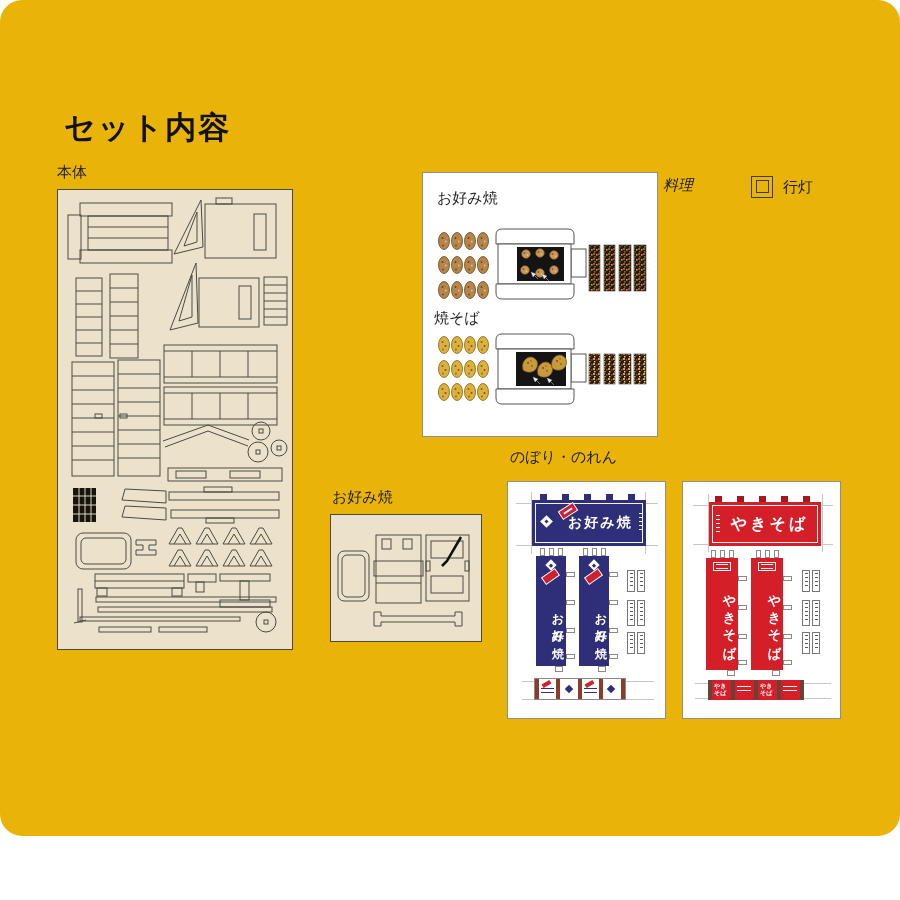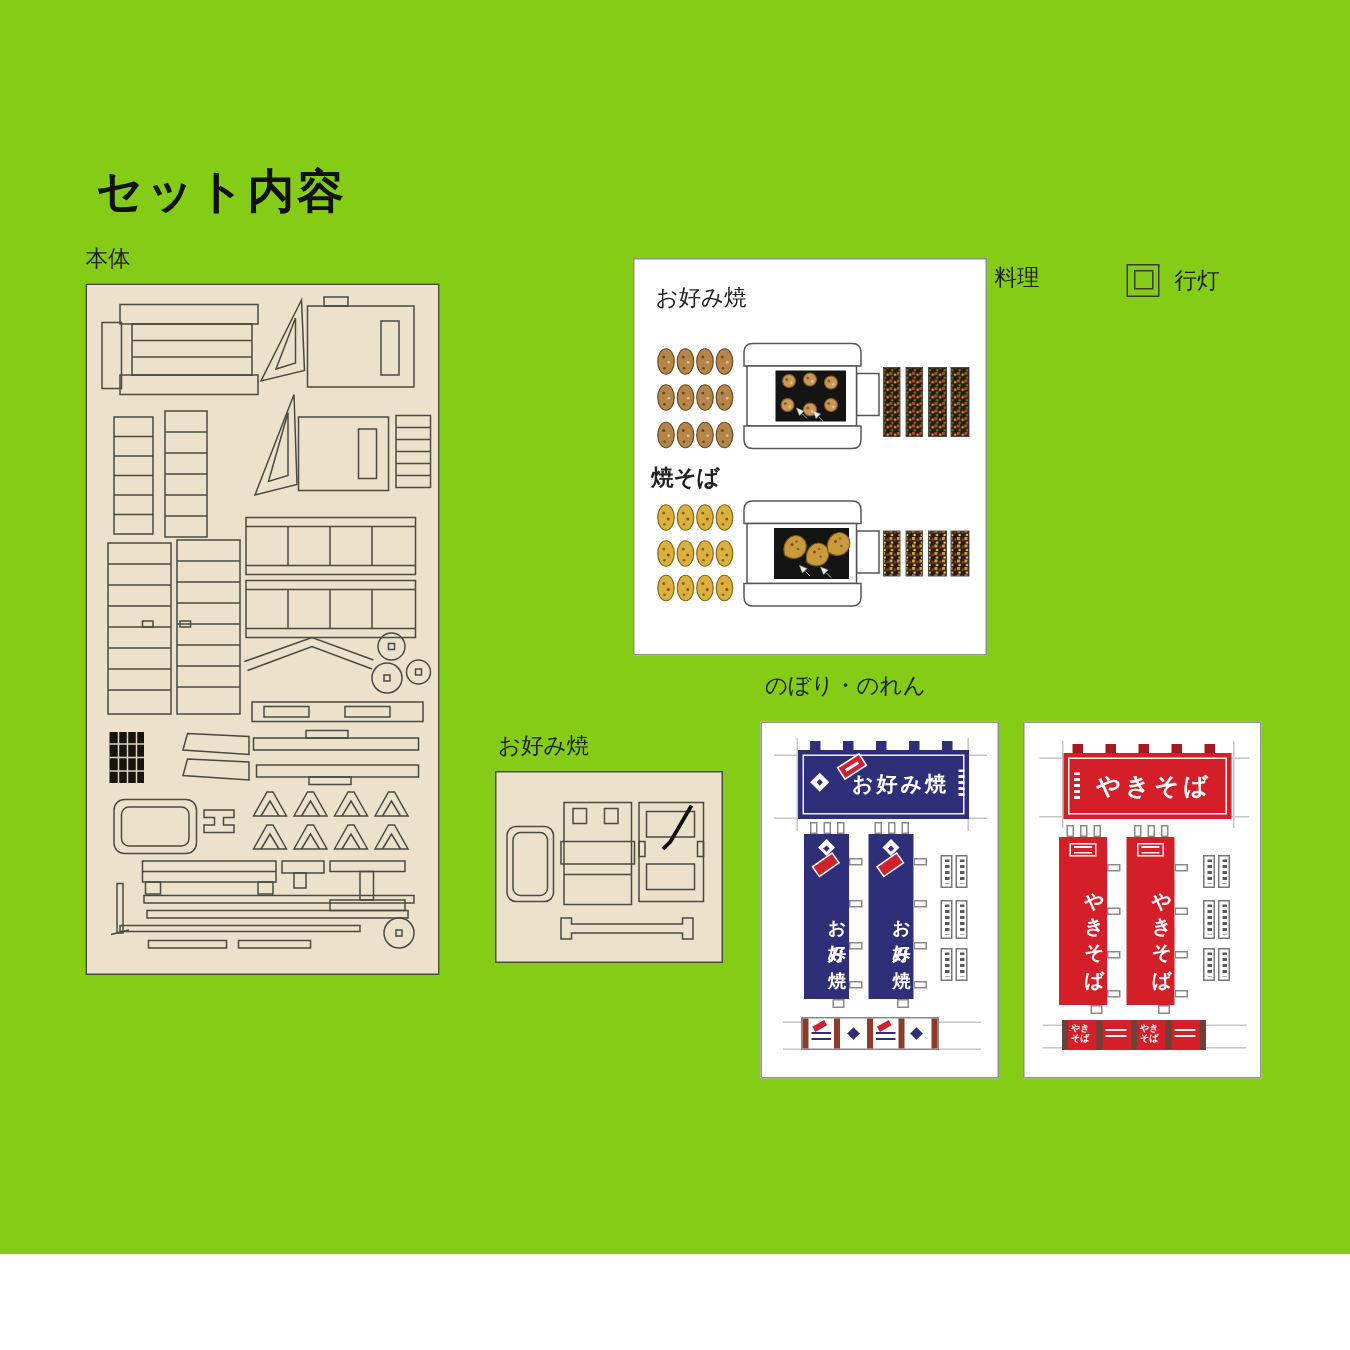--- a/index.html
+++ b/index.html
@@ -1,17 +1,17 @@
 <!DOCTYPE html>
 <html><head>
 <meta charset="utf-8">
 <style>
   html,body{margin:0;padding:0;background:#fff;}
-  #canvas{position:relative;width:900px;height:836px;background:#84cc16;overflow:hidden;
-          font-family:"Liberation Sans","DejaVu Sans",sans-serif;color:#1d1d1d;}
+  #canvas{position:relative;width:900px;height:836px;background:#eab308;overflow:hidden;
+          font-family:"Liberation Sans","DejaVu Sans",sans-serif;color:#1d1d1d;border-radius:22px;}
   .abs{position:absolute;box-sizing:border-box;}
   .title{font-size:31px;font-weight:bold;letter-spacing:2px;color:#111;}
   .lbl{font-size:15px;color:#222;}
   .sheet-beige{background:#ece2cb;border:1px solid #4a4a42;}
   .panel-white{background:#ffffff;border:1px solid #8f8f8f;}
   .navy{background:#2e2f78;}
   .red-bg{background:#d41f28;}
   .inner-white{position:absolute;inset:3px;border:1px solid rgba(255,255,255,.95);}
   .vtext{writing-mode:vertical-rl;text-orientation:upright;font-weight:bold;color:#fff;}
   .tab-w{background:#fff;border:1px solid #8a8a8a;}
@@ -270,23 +270,23 @@
         <use href="#ymound" transform="translate(136,189)"></use>
       <use href="#spat" transform="translate(110,204)"></use>
         <use href="#spat" transform="translate(124,205)"></use>
 
       <rect x="166" y="181" width="11" height="30" fill="url(#tex2)" stroke="#444" stroke-width="0.6"></rect>
       <rect x="181" y="181" width="11" height="30" fill="url(#tex2)" stroke="#444" stroke-width="0.6"></rect>
       <rect x="196" y="181" width="12" height="30" fill="url(#tex2)" stroke="#444" stroke-width="0.6"></rect>
       <rect x="211" y="181" width="12" height="30" fill="url(#tex2)" stroke="#444" stroke-width="0.6"></rect>
     </svg>
     <div class="abs lbl" style="left:14px;top:16px;">お好み焼</div>
-    <div class="abs lbl" style="left:11px;top:136px;font-weight:bold;">焼そば</div>
-  </div>
-  <div class="abs lbl" style="left:663px;top:176px;">料理</div>
+    <div class="abs lbl" style="left:11px;top:136px;">焼そば</div>
+  </div>
+  <div class="abs lbl" style="left:663px;top:176px;font-style:italic;">料理</div>
 
   <div class="abs" style="left:751px;top:176px;width:22px;height:22px;border:1.5px solid #3a3a3a;">
     <div style="width:11px;height:11px;border:1px solid #3a3a3a;margin:3px auto;"></div>
   </div>
   <div class="abs lbl" style="left:783px;top:178px;">行灯</div>
 
   <div class="abs lbl" style="left:332px;top:488px;">お好み焼</div>
   <div class="abs sheet-beige" style="left:330px;top:514px;width:152px;height:128px;">
     <svg width="150" height="126" viewBox="0 0 150 126">
       <g stroke="#4a4a42" fill="none" stroke-width="1">

